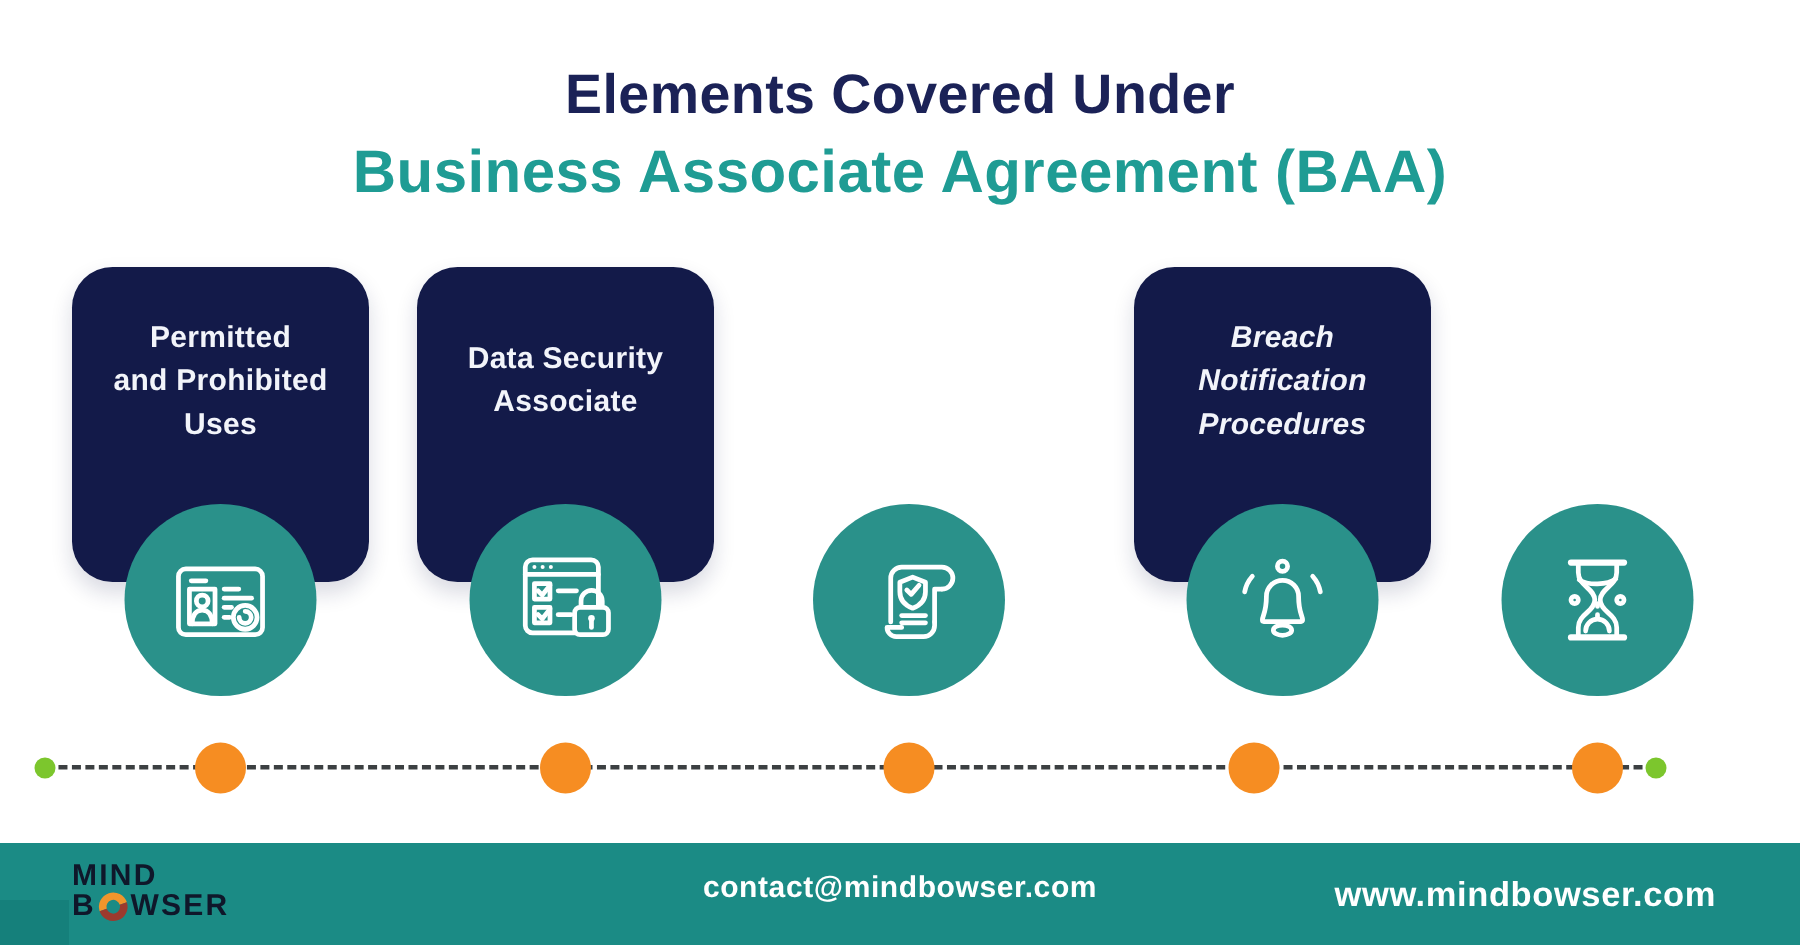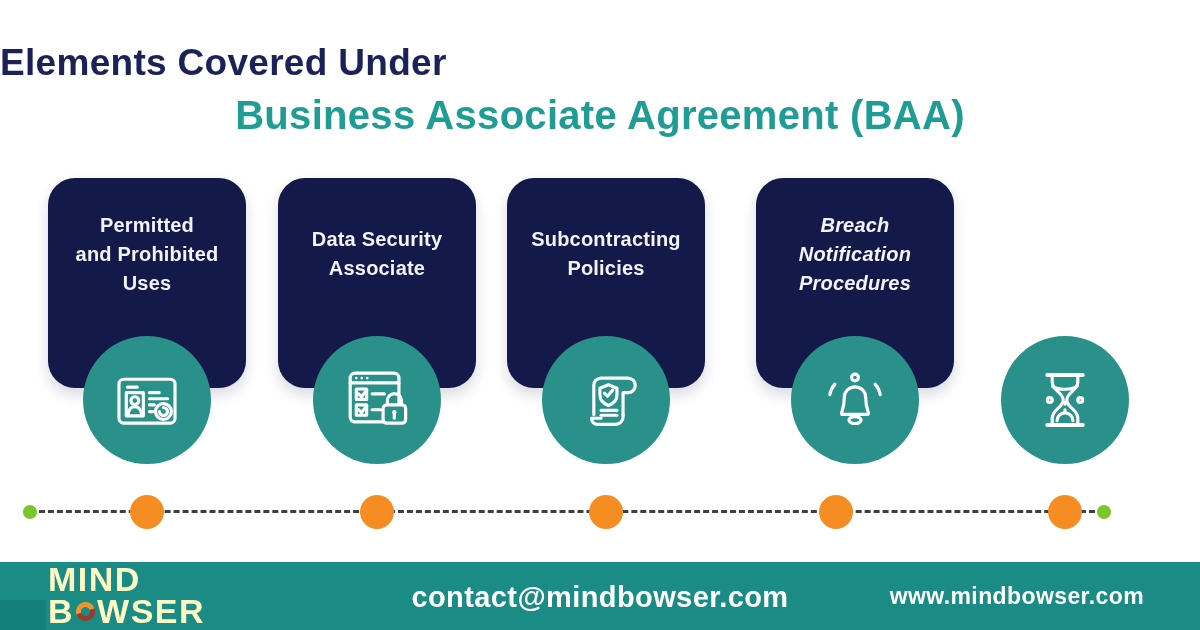--- a/index.html
+++ b/index.html
@@ -6,21 +6,21 @@
   html,body { width:1200px; height:630px; }
   body {
     position:relative;
     width:1200px; height:630px;
     background:#ffffff;
     font-family:"Liberation Sans", sans-serif;
     overflow:hidden;
   }
   .title-line1 {
     position:absolute; top:42px; left:0; width:1200px;
-    text-align:left; font-size:37px; font-weight:800;
+    text-align:center; font-size:37px; font-weight:800;
     letter-spacing:.3px; color:#1b2257;
   }
   .title-line2 {
     position:absolute; top:93px; left:0; width:1200px;
     text-align:center; font-size:40px; font-weight:800;
     letter-spacing:.3px; color:#1f9c94;
   }
   .col { position:absolute; top:178px; width:198px; height:288px; }
   .col1{left:48px;} .col2{left:278px;} .col3{left:507px;} .col4{left:756px;font-style:italic;} .col5{left:966px;}
   .card {
@@ -61,29 +61,29 @@
 
   .footer {
     position:absolute; top:562px; left:0; width:1200px; height:68px;
     background:#1b8b85;
   }
   .footer-corner {
     position:absolute; left:0; bottom:0; width:46px; height:30px;
     background:#15807b;
   }
   .logo {
-    position:absolute; left:48px; top:2px;
-    color:#fef9c3; font-weight:800; font-size:34px;
+    position:absolute; left:48px; top:13px;
+    color:#0f172a; font-weight:800; font-size:20px;
     line-height:.93; letter-spacing:1.5px;
   }
   .logo-line { display:flex; align-items:center; }
   .logo-o { margin:0 1px; }
   .footer-email {
     position:absolute; top:581px; left:0; width:1200px; text-align:center;
-    color:#ffffff; font-size:29px; font-weight:700; letter-spacing:.4px;
+    color:#ffffff; font-size:20px; font-weight:700; letter-spacing:.4px;
     text-decoration:none; display:block;
   }
   .footer-site {
     position:absolute; top:583px; right:56px;
     color:#ffffff; font-size:23px; font-weight:700; letter-spacing:.4px;
     text-decoration:none;
   }
   .ic { stroke:#ffffff; fill:none; stroke-width:2.6; stroke-linecap:round; stroke-linejoin:round; }
 </style>
 </head>
@@ -137,24 +137,20 @@
         <line x1="28" y1="40" x2="35" y2="40"></line>
         <path d="M40.5 36v-3.5a5.8 5.8 0 0 1 11.6 0V36"></path>
         <rect x="37" y="36" width="18.5" height="15" rx="3" fill="#2a918a"></rect>
         <circle cx="46.2" cy="42" r="1.8" fill="#ffffff" stroke="none"></circle>
         <line x1="46.2" y1="43.5" x2="46.2" y2="47"></line>
       </svg>
     </div>
   </div>
 
   <div class="col col3">
-    <div class="card">
-      <div class="card-label">Subcontracting
-Policies</div>
-    </div>
     <div class="icon-circle">
       <svg class="ic" width="78" height="78" viewBox="0 0 64 64">
         <path d="M50 26a6 6 0 0 0 0-12H28a6 6 0 0 0-6 6v24"></path>
         <path d="M50 26h-4v18"></path>
         <path d="M46 44v2a6 6 0 0 1-6 6H25a5 5 0 0 1-5-5h8"></path>
         <path d="M34 19.5l7 2.8v5.2c0 4.8-3.2 7.6-7 9-3.8-1.4-7-4.2-7-9v-5.2z"></path>
         <path d="M30.8 26.5l2.4 2.4 4.3-5"></path>
         <line x1="28" y1="40.5" x2="41" y2="40.5"></line>
         <line x1="28" y1="44.5" x2="41" y2="44.5"></line>
       </svg>

